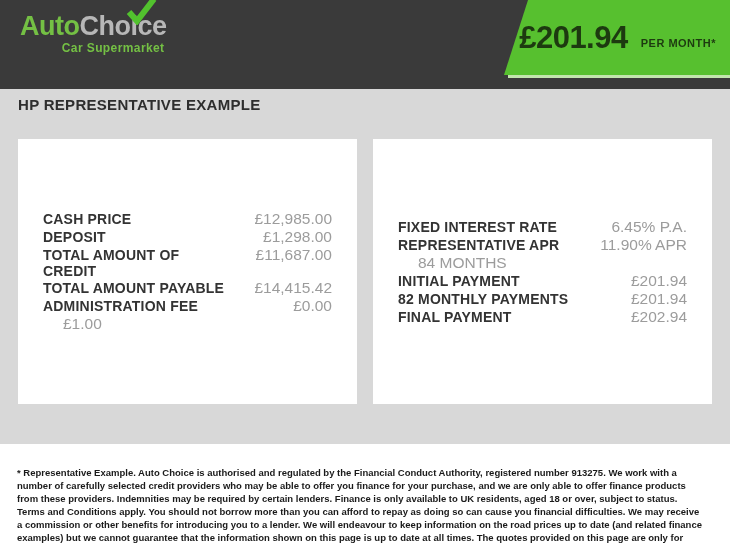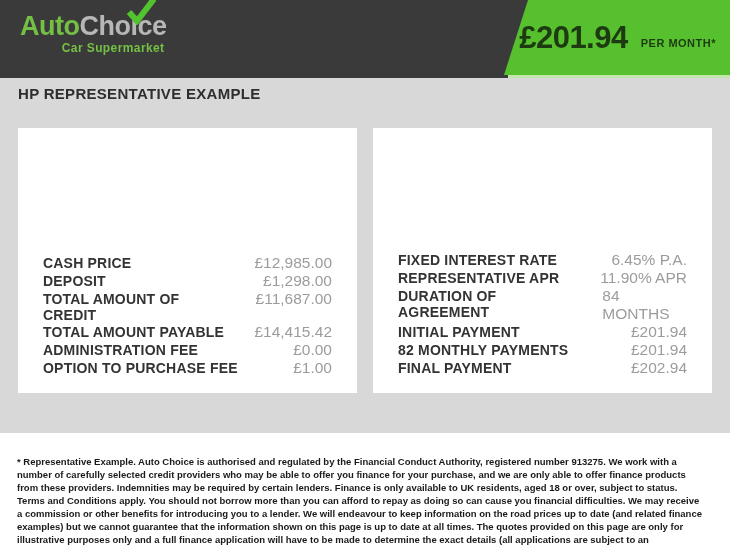--- a/index.html
+++ b/index.html
@@ -1,21 +1,21 @@
 <!DOCTYPE html>
 <html><head>
 <meta charset="utf-8">
 <style>
   html,body{margin:0;padding:0;}
   .page{
     width:730px;height:547px;position:relative;overflow:hidden;
     background:#ffffff;font-family:"Liberation Sans", sans-serif;
   }
   
-  .header{height:78px;background:#3a3a3a;position:relative;}
+  .header{height:89px;background:#3a3a3a;position:relative;}
   .logo{position:absolute;left:20px;top:13px;line-height:1;}
   .logo-main{font-size:27px;font-weight:bold;letter-spacing:-0.5px;white-space:nowrap;}
   .logo-auto{color:#74c044;}
   .logo-choice{color:#b7b7b7;position:relative;display:inline-block;}
   .logo-check{position:absolute;left:47px;top:-17px;width:31px;height:29px;}
   .logo-tagline{color:#74c044;font-size:12px;font-weight:bold;text-align:right;
     margin-top:2px;letter-spacing:0.4px;padding-right:2px;}
   .banner{
     position:absolute;top:0;right:0;height:75px;width:226px;background:#57c02f;
     clip-path:polygon(24px 0, 100% 0, 100% 100%, 0 100%);
@@ -25,21 +25,21 @@
   .banner-amount{font-size:31px;font-weight:bold;color:#1d3a10;letter-spacing:-0.5px;}
   .banner-period{font-size:11px;font-weight:bold;color:#1d3a10;margin-left:13px;
     letter-spacing:0.5px;position:relative;top:5px;}
   .banner-underline{position:absolute;top:75px;right:0;width:222px;height:3px;background:#c2e5ad;}
   
   .band{background:#d8d8d8;height:355px;box-sizing:border-box;padding:0 18px;}
   .section-title{padding-top:7px;font-size:15px;font-weight:bold;color:#2e2e2e;letter-spacing:0.3px;}
   .cards{display:flex;gap:16px;margin-top:26px;}
   .card{
     background:#ffffff;flex:1;height:265px;box-sizing:border-box;
-    padding:16px 25px;display:flex;flex-direction:column;justify-content:flex-end;
+    padding:16px 25px;display:flex;flex-direction:column;justify-content:center;
   }
   .frow{display:flex;justify-content:space-between;align-items:baseline;}
   .frow-label{font-size:14px;font-weight:bold;color:#333333;letter-spacing:0.2px;}
   .frow-value{font-size:15.5px;color:#9c9c9c;margin-left:20px;}
   
   .footer{
     background:#ffffff;padding:22px 26px 0 17px;
     font-size:9.5px;font-weight:bold;color:#1a1a1a;line-height:13px;
   }
 </style>
@@ -85,36 +85,34 @@
         </div>
         <div class="frow">
           <span class="frow-label">TOTAL AMOUNT PAYABLE</span>
           <span class="frow-value">£14,415.42</span>
         </div>
         <div class="frow">
           <span class="frow-label">ADMINISTRATION FEE</span>
           <span class="frow-value">£0.00</span>
         </div>
         <div class="frow">
-          <span class="frow-label">OPTION TO PURCHASE FEE</span>
           <span class="frow-value">£1.00</span>
         </div>
       </div>
 
       <div class="card">
         <div class="frow">
           <span class="frow-label">FIXED INTEREST RATE</span>
           <span class="frow-value">6.45% P.A.</span>
         </div>
         <div class="frow">
           <span class="frow-label">REPRESENTATIVE APR</span>
           <span class="frow-value">11.90% APR</span>
         </div>
         <div class="frow">
-          <span class="frow-label">DURATION OF AGREEMENT</span>
           <span class="frow-value">84 MONTHS</span>
         </div>
         <div class="frow">
           <span class="frow-label">INITIAL PAYMENT</span>
           <span class="frow-value">£201.94</span>
         </div>
         <div class="frow">
           <span class="frow-label">82 MONTHLY PAYMENTS</span>
           <span class="frow-value">£201.94</span>
         </div>

